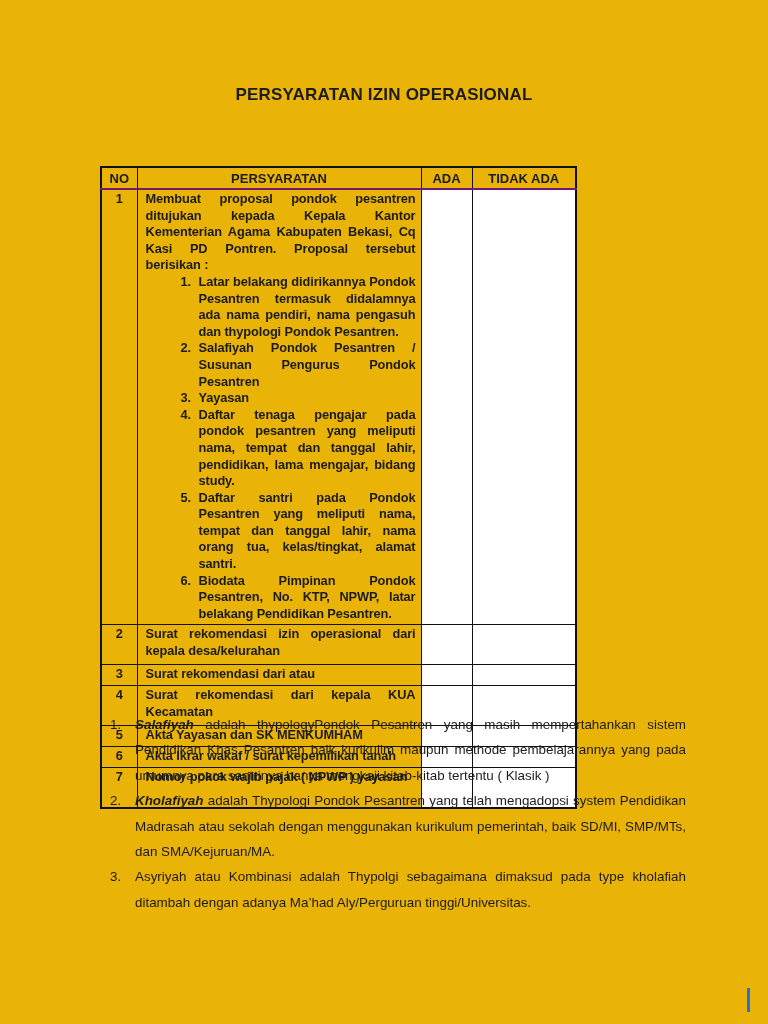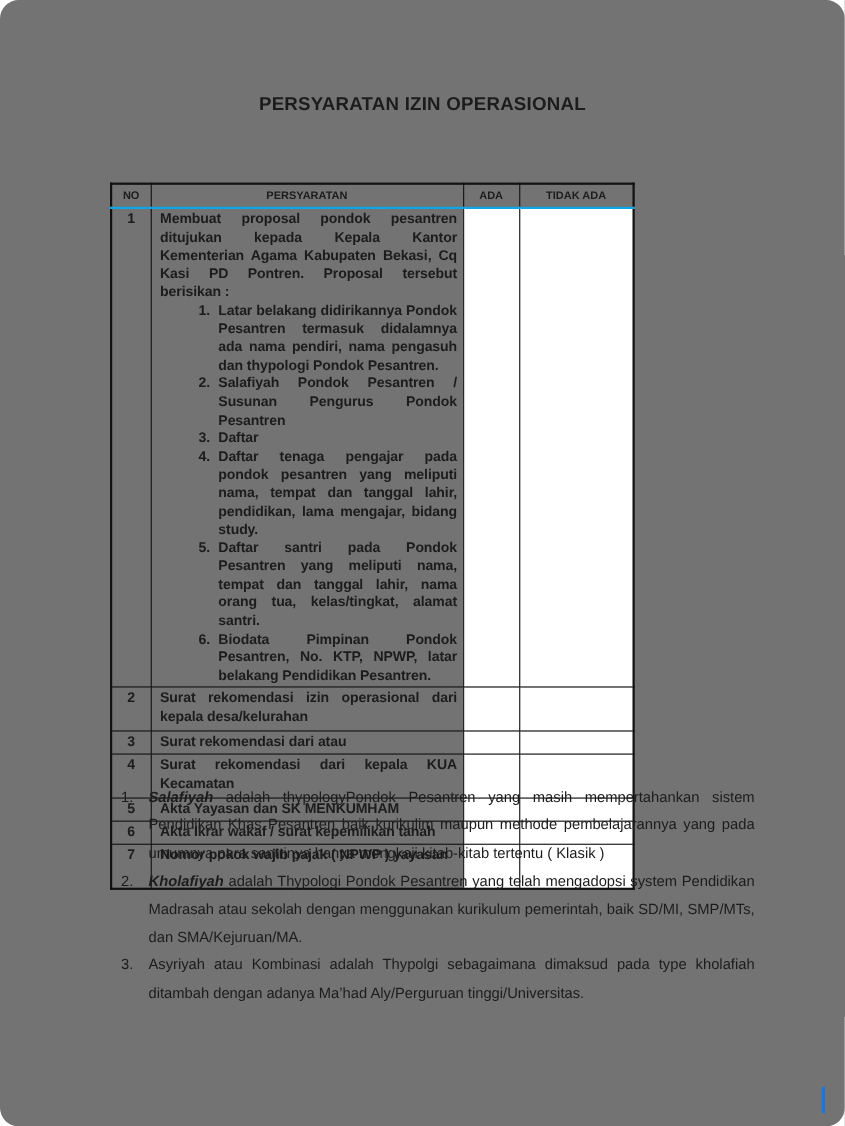--- a/index.html
+++ b/index.html
@@ -1,30 +1,30 @@
 <!DOCTYPE html>
 <html><head>
 <meta charset="utf-8">
 <style>
   html,body{margin:0;padding:0;}
   body{
     width:768px;height:1024px;background:#ffffff;
     font-family:"Liberation Sans",sans-serif;color:#1c1c1c;
   }
-  .page{position:relative;width:768px;height:1024px;background:#737373;overflow:hidden;border-radius:17px;}
+  .page{position:relative;width:768px;height:1024px;background:#eab308;overflow:hidden;}
 
   
   .title{position:absolute;top:79px;left:0;width:768px;text-align:center;
          font-weight:bold;font-size:17px;line-height:31px;letter-spacing:.2px;}
 
   
   table.req{position:absolute;top:166px;left:100px;width:475px;
             border-collapse:collapse;table-layout:fixed;border:2px solid #111111;}
   table.req th,table.req td{border:1px solid #111111;}
-  table.req thead th{border-bottom:2px solid #0ea5e9;font-size:10px;font-weight:bold;
+  table.req thead th{border-bottom:2px solid #701a75;font-size:13px;font-weight:bold;
                      height:20px;padding:0 2px;vertical-align:middle;}
   table.req td{vertical-align:top;font-size:12.8px;font-weight:bold;
                line-height:16.6px;letter-spacing:-.1px;}
   td.no{text-align:center;padding-top:1px;}
   td.req-cell{padding:1px 5px 2px 8px;}
   td.chk{background:#ffffff;}
   .para{text-align:justify;}
   .sub{display:flex;padding-left:35px;}
   .sub .num{flex:0 0 18px;}
   .sub .txt{flex:1;text-align:justify;}
@@ -77,21 +77,21 @@
           <div class="sub">
             <span class="num">1.</span>
             <span class="txt">Latar belakang didirikannya Pondok Pesantren termasuk didalamnya ada nama pendiri, nama pengasuh dan thypologi Pondok Pesantren.</span>
           </div>
           <div class="sub">
             <span class="num">2.</span>
             <span class="txt">Salafiyah Pondok Pesantren / Susunan Pengurus Pondok Pesantren</span>
           </div>
           <div class="sub">
             <span class="num">3.</span>
-            <span class="txt">Daftar</span>
+            <span class="txt">Yayasan</span>
           </div>
           <div class="sub">
             <span class="num">4.</span>
             <span class="txt">Daftar tenaga pengajar pada pondok pesantren yang meliputi nama, tempat dan tanggal lahir, pendidikan, lama mengajar, bidang study.</span>
           </div>
           <div class="sub">
             <span class="num">5.</span>
             <span class="txt">Daftar santri pada Pondok Pesantren yang meliputi nama, tempat dan tanggal lahir, nama orang tua, kelas/tingkat, alamat santri.</span>
           </div>
           <div class="sub">

